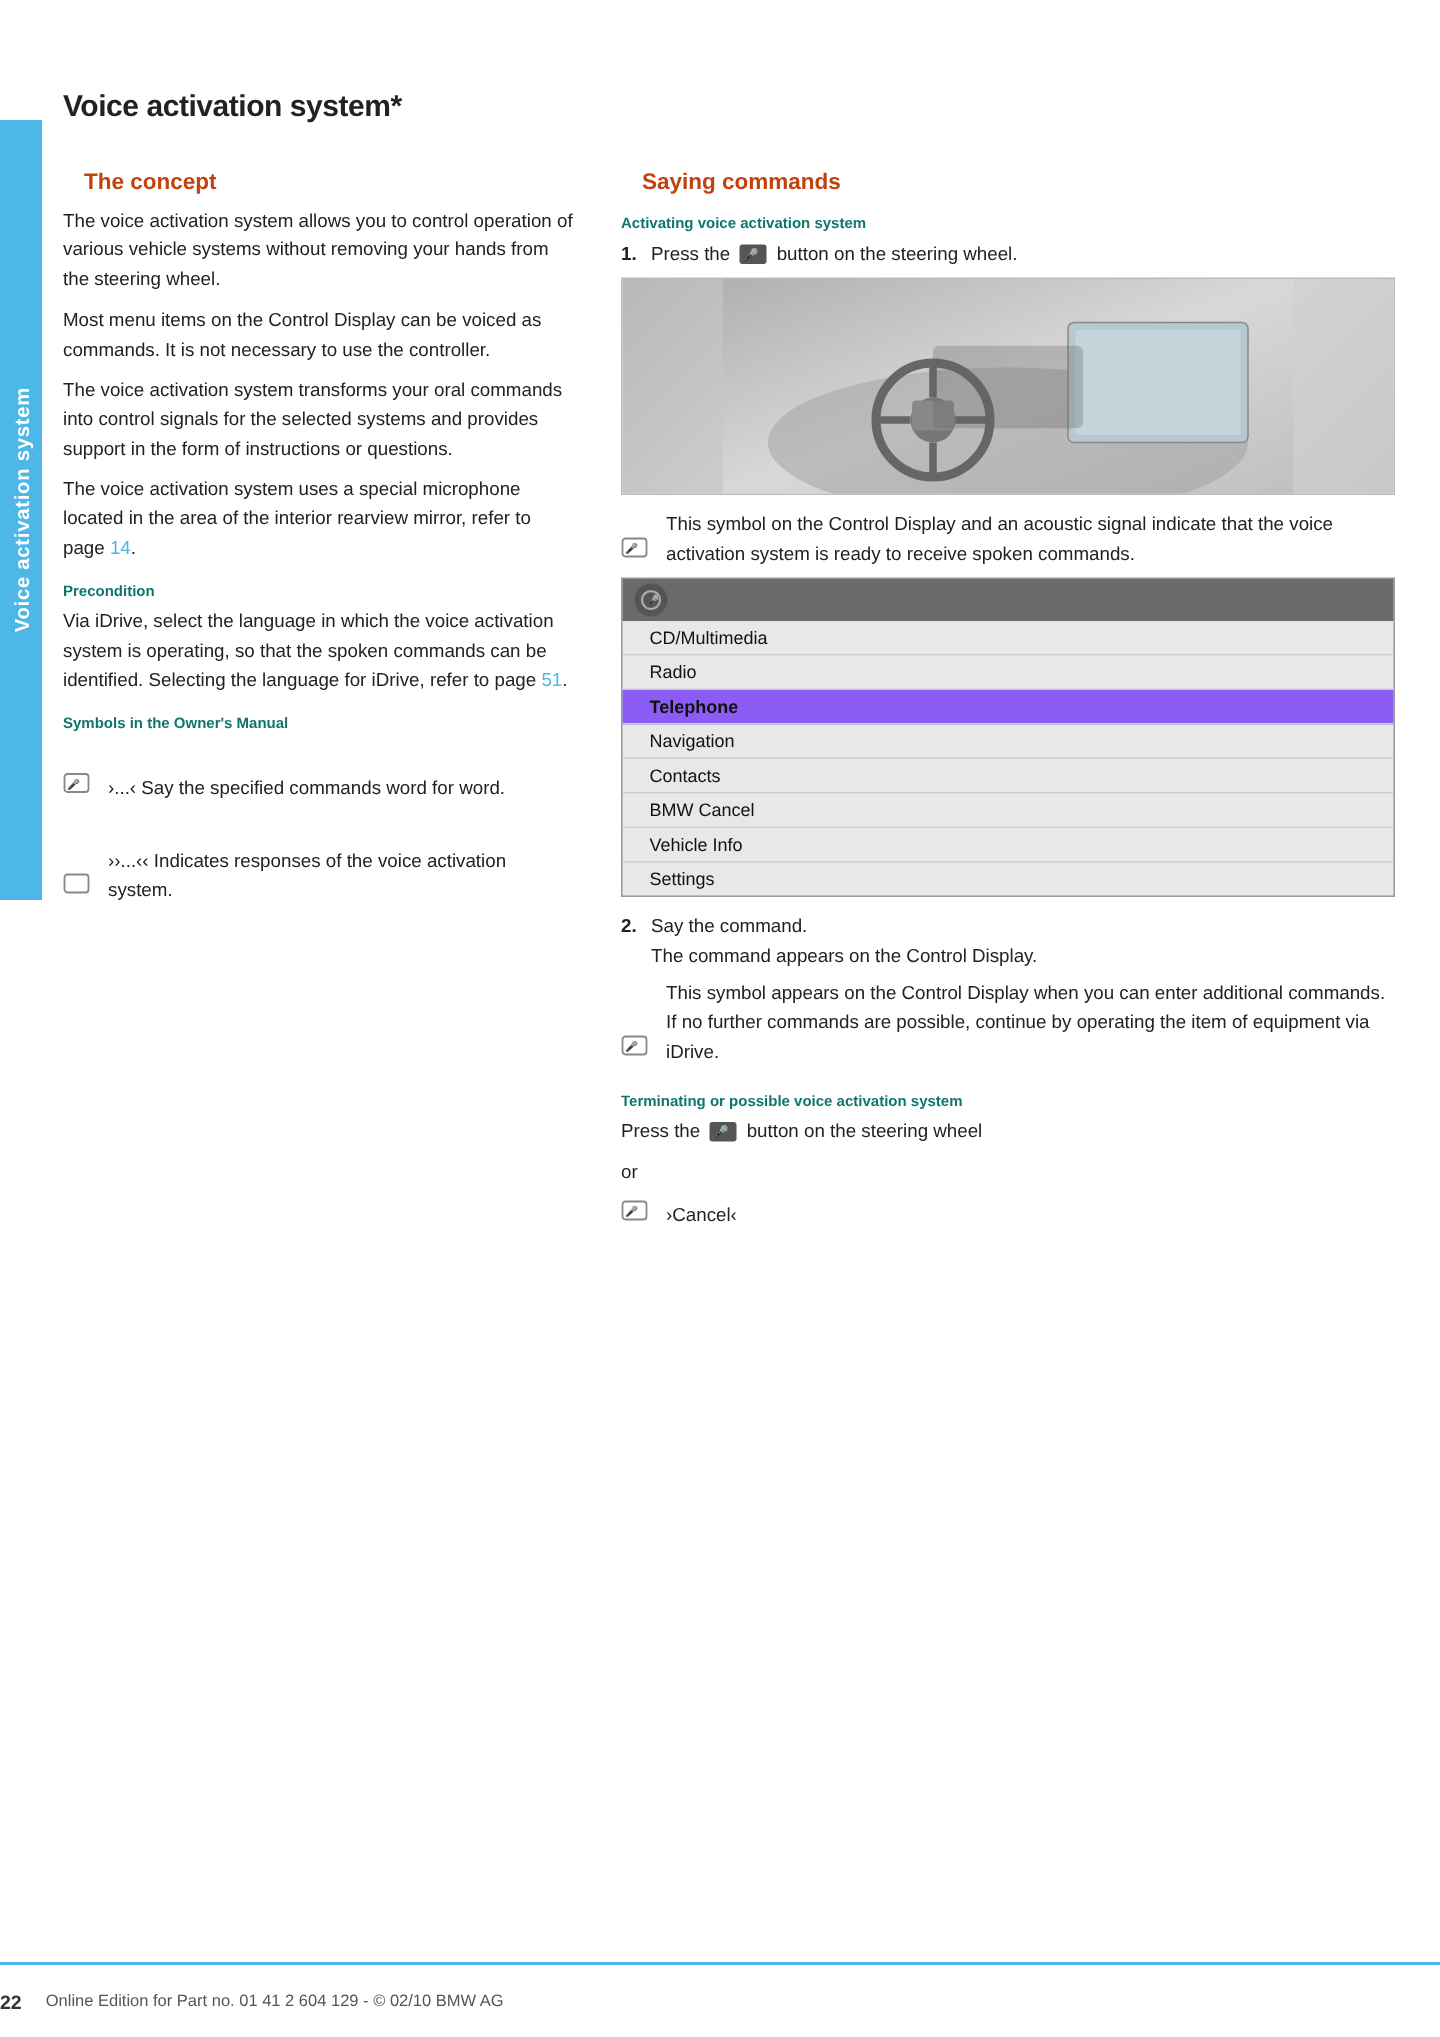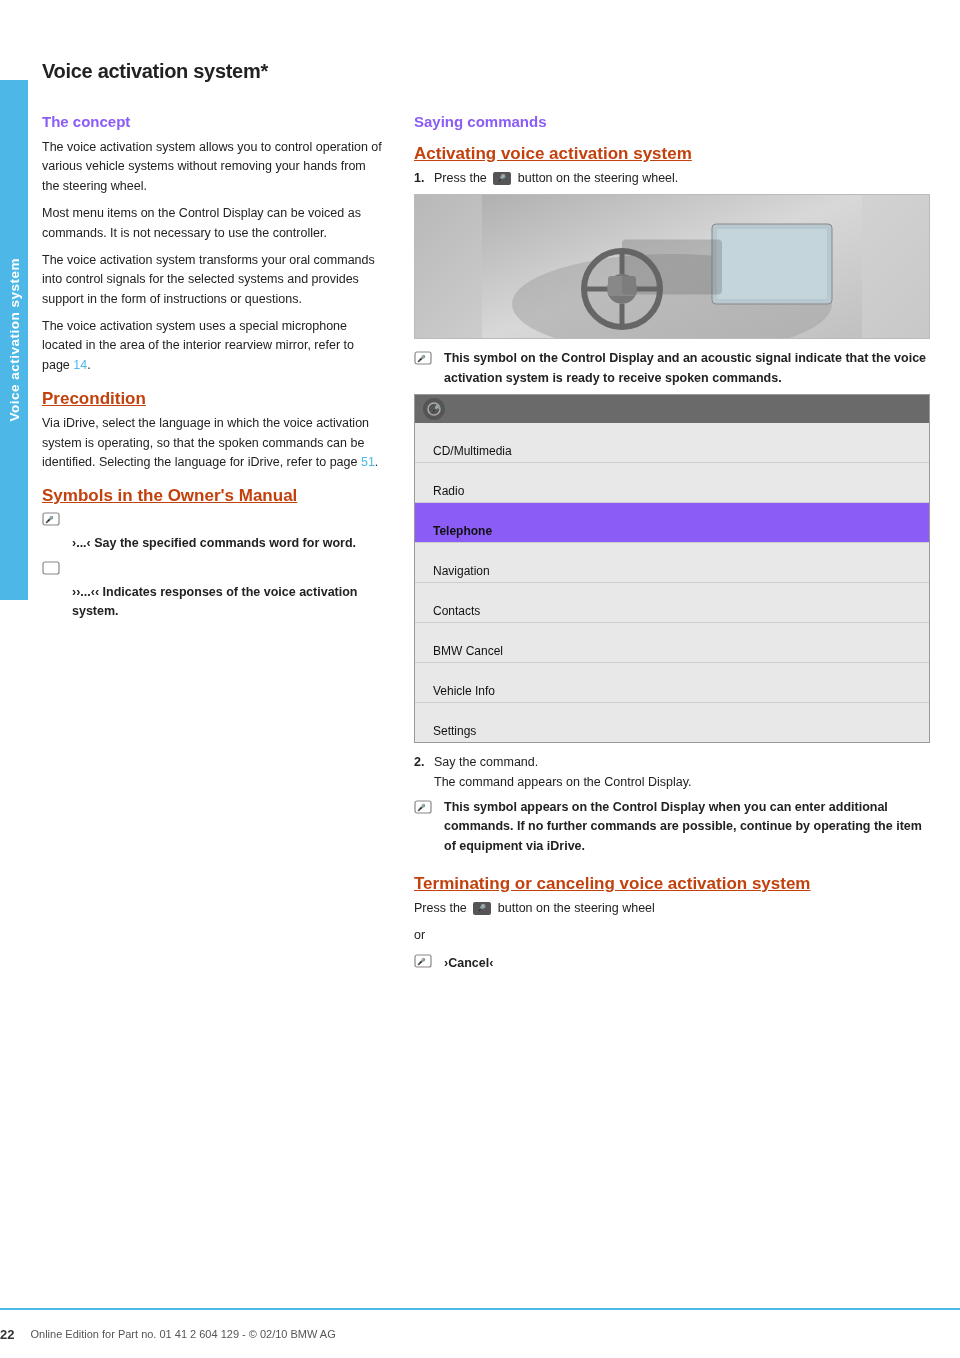--- a/index.html
+++ b/index.html
@@ -62,30 +62,30 @@
       max-width: 340px;
     }
     .col-right {
       flex: 1;
     }
 
     
     .section-heading {
       font-size: 15px;
       font-weight: bold;
-      color: #8b5cf6;
+      color: #c2410c;
       margin-bottom: 8px;
+      margin-left: 14px;
     }
     .subsection-heading {
-      font-size: 17px;
-      font-weight: bold;
-      color: #c2410c;
+      font-size: 10px;
+      font-weight: bold;
+      color: #0f766e;
       margin-bottom: 5px;
       margin-top: 14px;
-      text-decoration: underline;
     }
 
     
     .body-text {
       font-size: 12.5px;
       color: #222;
       line-height: 1.55;
       margin-bottom: 8px;
     }
 
@@ -104,23 +104,22 @@
     }
     .numbered-list li .num {
       font-weight: bold;
       min-width: 14px;
     }
 
     
     .symbol-block {
       display: flex;
       gap: 8px;
-      align-items: flex-start;
+      align-items: flex-end;
       margin-bottom: 6px;
-      font-weight: bold;
     }
     .symbol-icon {
       font-size: 11px;
       min-width: 22px;
       padding-top: 1px;
     }
     .symbol-text {
       font-size: 12.5px;
       line-height: 1.55;
       margin-top: 23px;
@@ -179,21 +178,21 @@
       background: #555;
       border-radius: 50%;
       display: flex;
       align-items: center;
       justify-content: center;
     }
     .menu-items {
       padding: 0;
     }
     .menu-item {
-      padding: 21px 10px 4px 18px;
+      padding: 4px 10px 4px 18px;
       font-size: 12px;
       color: #111;
       border-bottom: 1px solid #ccc;
     }
     .menu-item:last-child {
       border-bottom: none;
     }
     .menu-item.selected {
       background: #8b5cf6;
       font-weight: bold;
@@ -369,21 +368,21 @@
       <div class="symbol-block" style="margin-top:6px;">
         <div>
           <svg width="22" height="18" viewBox="0 0 22 18" style="margin-top:2px;">
             <rect x="1" y="1" width="16" height="12" rx="2" fill="none" stroke="#888" stroke-width="1.2"></rect>
             <text x="3" y="10" font-size="7" fill="#555">🎤</text>
           </svg>
         </div>
         <span class="body-text" style="margin-bottom:0;">This symbol appears on the Control Display when you can enter additional commands. If no further commands are possible, continue by operating the item of equipment via iDrive.</span>
       </div>
 
-      <h3 class="subsection-heading" style="margin-top:18px;">Terminating or canceling voice activation system</h3>
+      <h3 class="subsection-heading" style="margin-top:18px;">Terminating or possible voice activation system</h3>
 
       <p class="body-text">
         <span>Press the</span>
         <span>
           <svg width="20" height="16" viewBox="0 0 20 16" style="display:inline-block;vertical-align:middle;margin:0 2px;">
             <rect x="1" y="1" width="18" height="13" rx="2" fill="#555"></rect>
             <text x="3" y="11" font-size="9" fill="white">🎤</text>
           </svg>
         </span>
         <span>button on the steering wheel</span>

